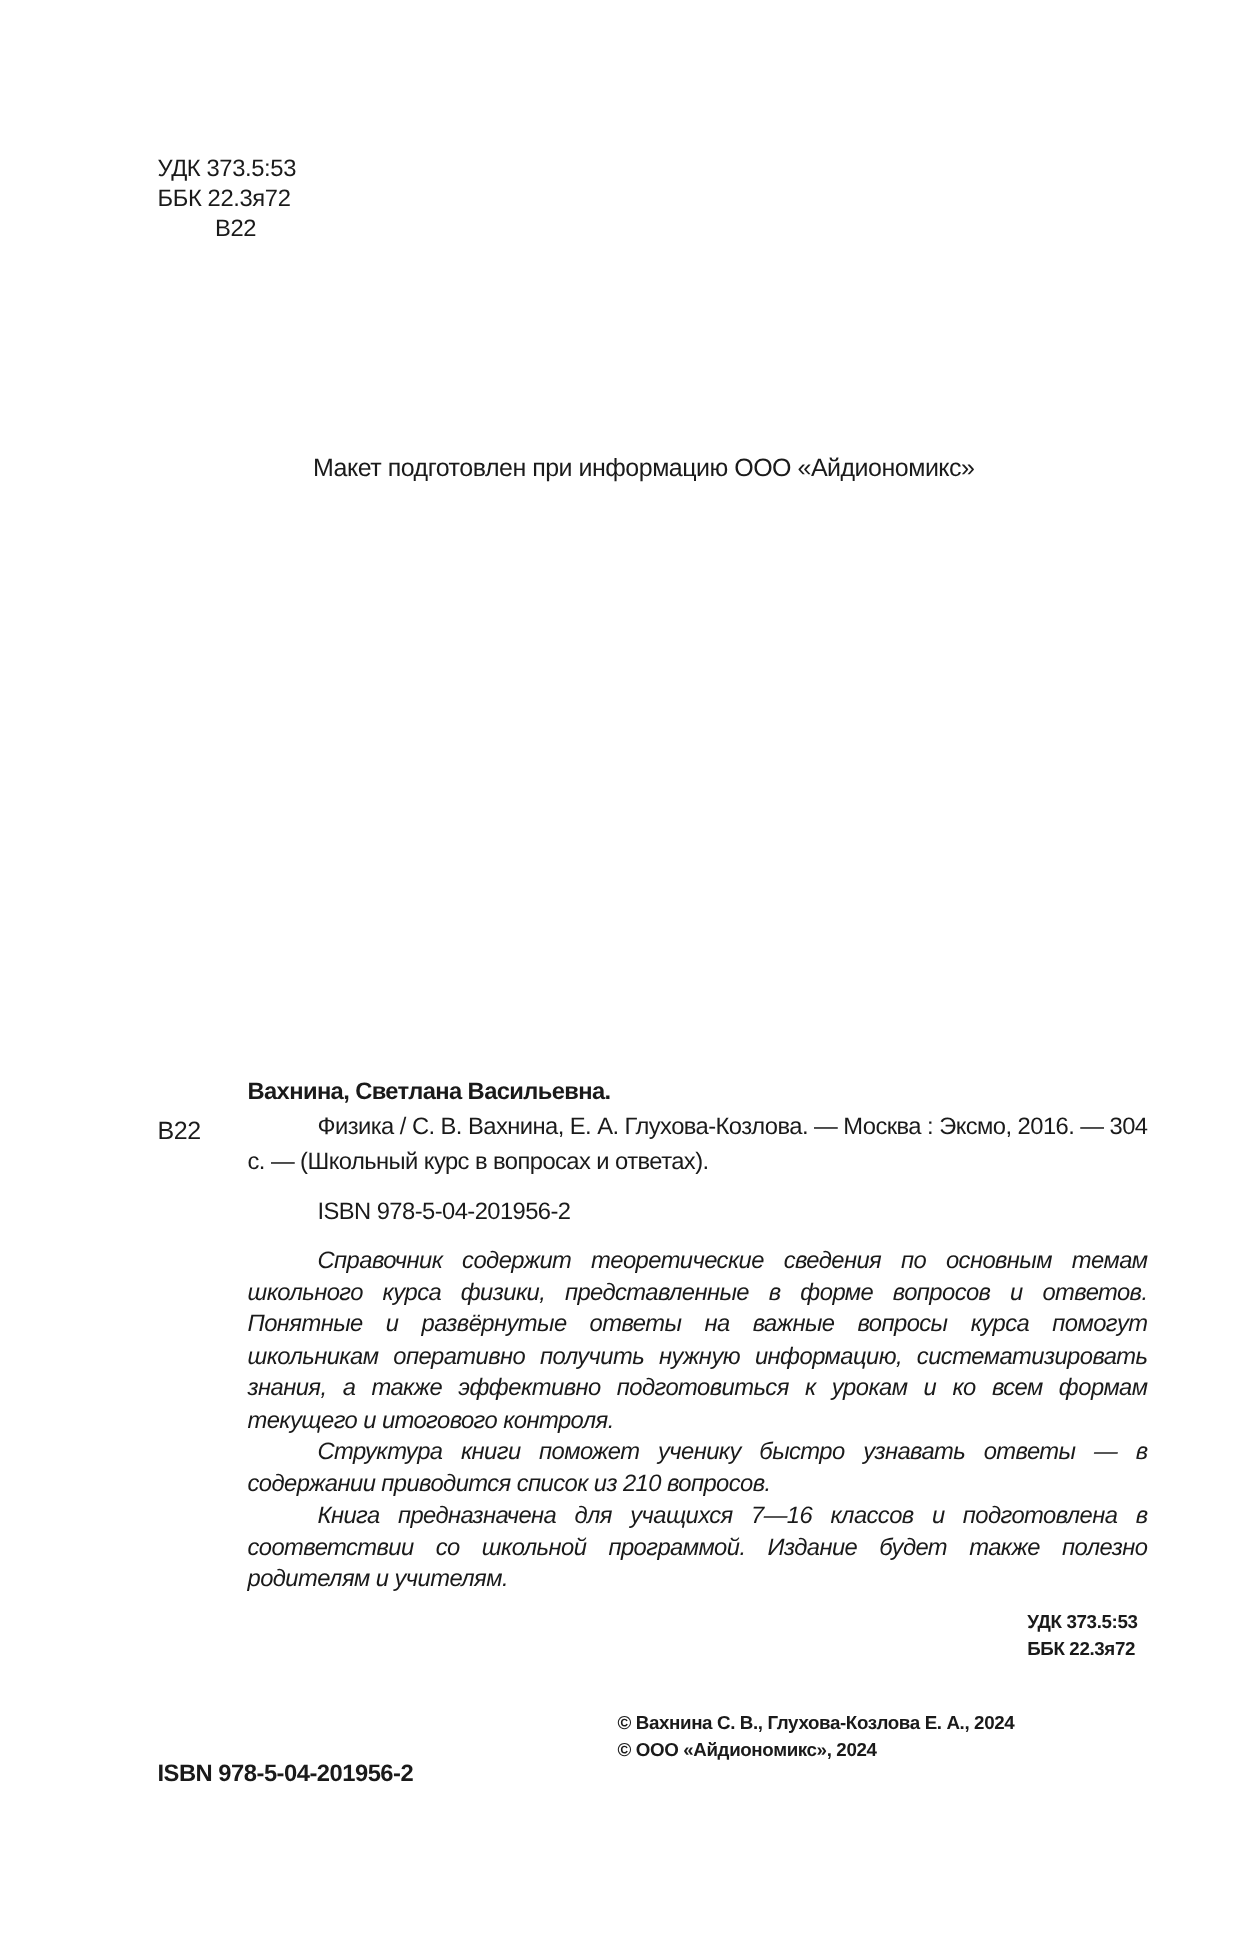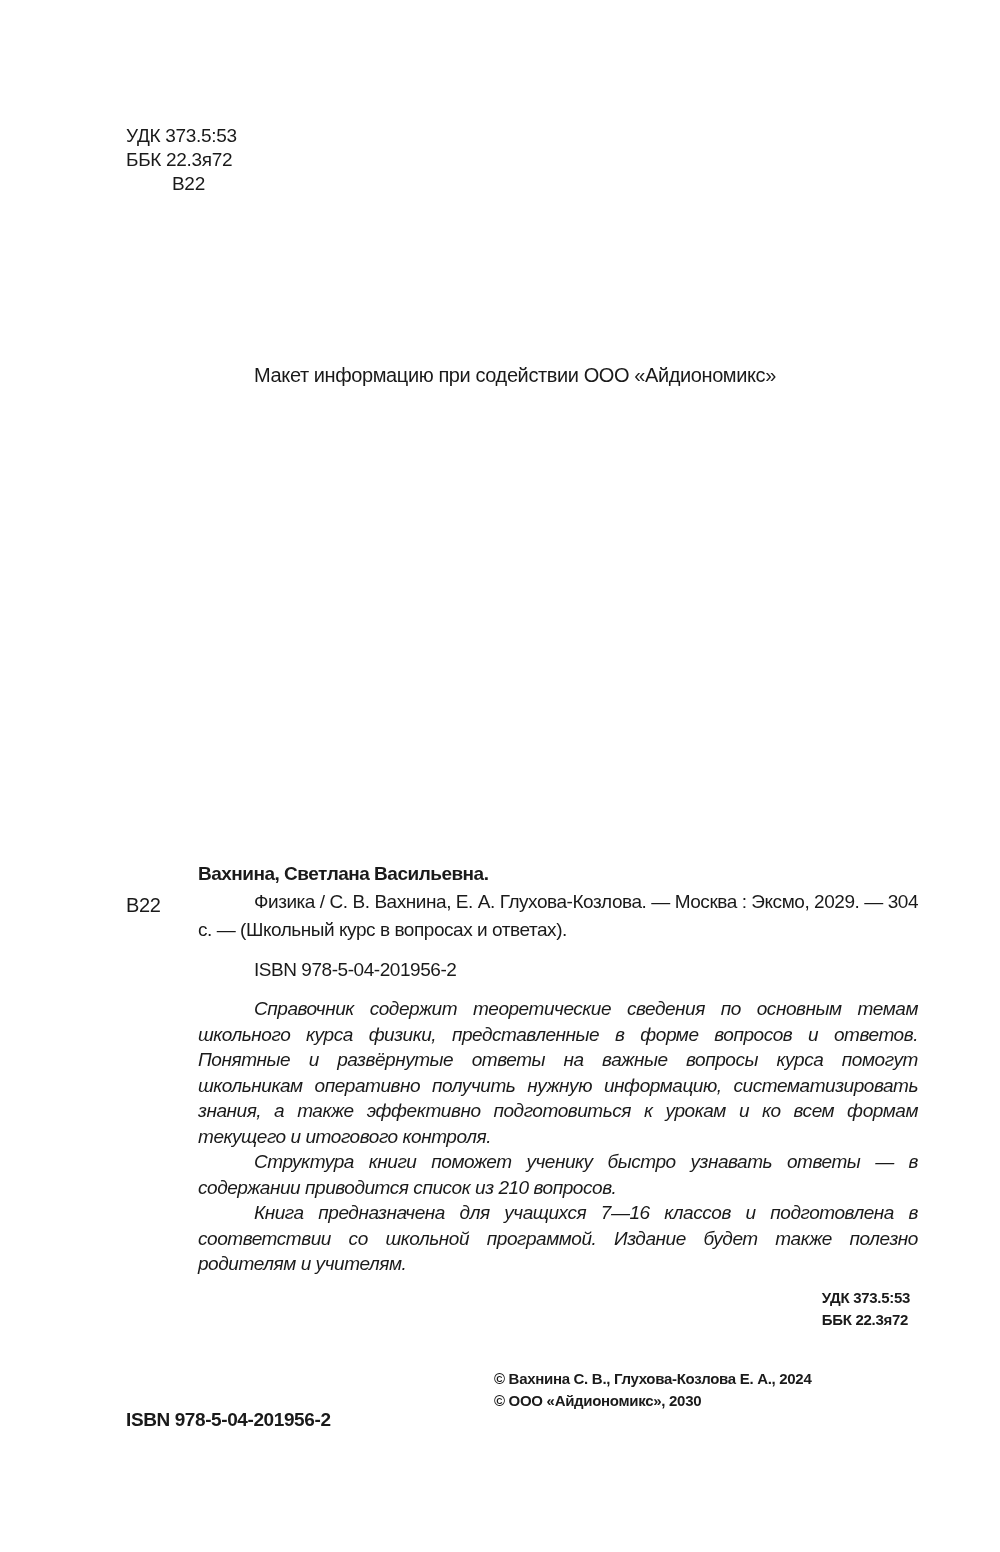--- a/index.html
+++ b/index.html
@@ -118,39 +118,39 @@
   </style>
 </head>
 <body>
 
 <div class="abs top-codes">
   <span class="line">УДК 373.5:53</span>
   <span class="line">ББК 22.3я72</span>
   <span class="line indent">В22</span>
 </div>
 
-<div class="abs credit">Макет информацию при содействии ООО «Айдиономикс»</div>
+<div class="abs credit">Макет подготовлен при информацию ООО «Айдиономикс»</div>
 
 <div class="abs card-code">В22</div>
 
 <div class="abs card">
   <span class="author">Вахнина, Светлана Васильевна.</span>
-  <span class="entry">Физика / С. В. Вахнина, Е. А. Глухова-Козлова. — Москва : Эксмо, 2029. — 304 с. — (Школьный курс в вопросах и ответах).</span>
+  <span class="entry">Физика / С. В. Вахнина, Е. А. Глухова-Козлова. — Москва : Эксмо, 2016. — 304 с. — (Школьный курс в вопросах и ответах).</span>
   <span class="isbn">ISBN 978-5-04-201956-2</span>
   <div class="annotation">
     <p>Справочник содержит теоретические сведения по основным темам школьного курса физики, представленные в форме вопросов и ответов. Понятные и развёрнутые ответы на важные вопросы курса помогут школьникам оперативно получить нужную информацию, систематизировать знания, а также эффективно подготовиться к урокам и ко всем формам текущего и итогового контроля.</p>
     <p>Структура книги поможет ученику быстро узнавать ответы — в содержании приводится список из 210 вопросов.</p>
     <p>Книга предназначена для учащихся 7—16 классов и подготовлена в соответствии со школьной программой. Издание будет также полезно родителям и учителям.</p>
   </div>
   <div class="index-codes">
     <div class="row">
       <span>УДК 373.5:53</span>
       <span>ББК 22.3я72</span>
     </div>
   </div>
 </div>
 
 <div class="abs isbn-bottom">ISBN 978-5-04-201956-2</div>
 
 <div class="abs copyrights">
   <span class="line">© Вахнина С. В., Глухова-Козлова Е. А., 2024</span>
-  <span class="line">© ООО «Айдиономикс», 2030</span>
+  <span class="line">© ООО «Айдиономикс», 2024</span>
 </div>
 
 </body></html>

